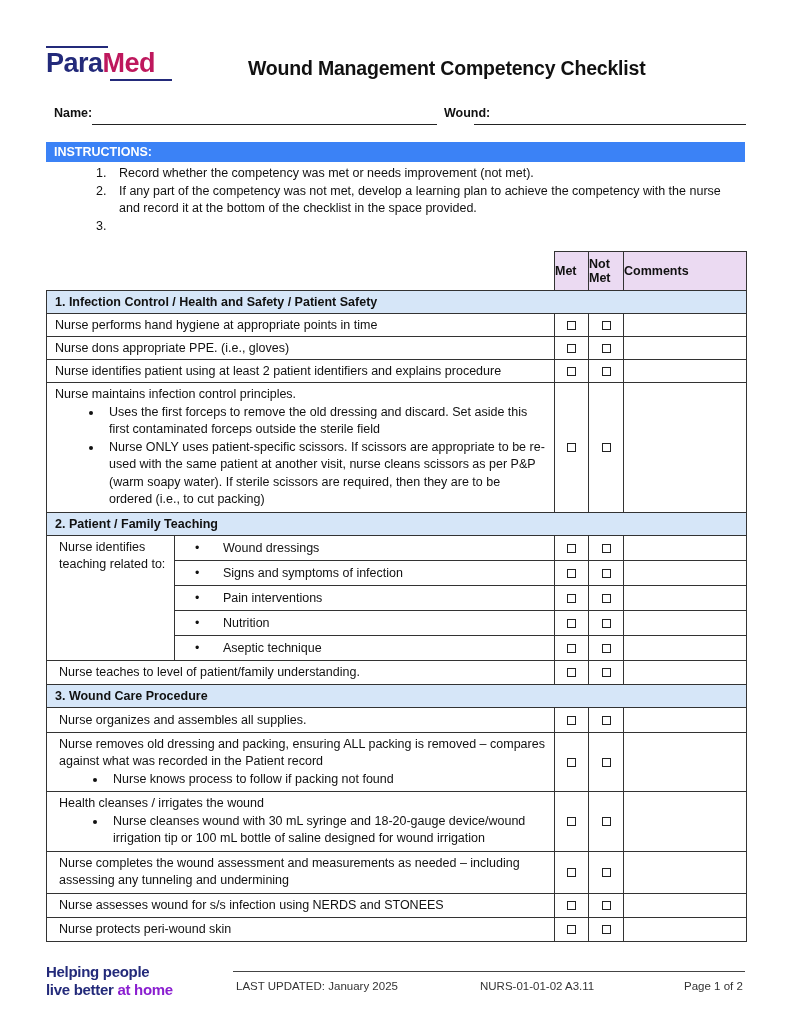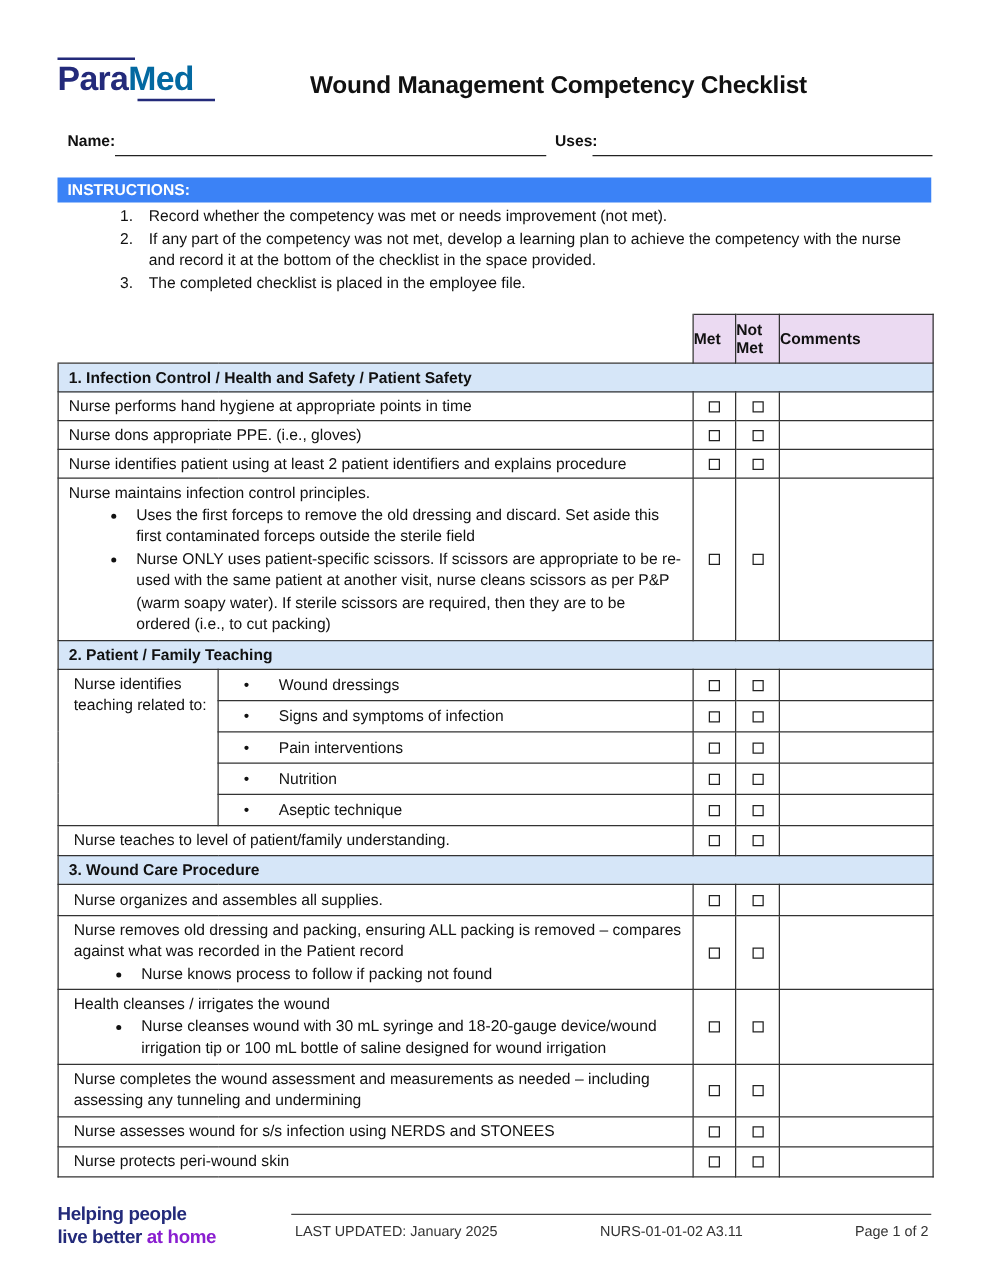--- a/index.html
+++ b/index.html
@@ -2,21 +2,21 @@
 <html><head>
 <meta charset="utf-8">
 <style>
   html, body { margin: 0; padding: 0; background: #ffffff; }
   body { width: 791px; height: 1024px; position: relative; font-family: "Liberation Sans", sans-serif; color: #111; overflow: hidden; }
   .logo { position: absolute; left: 46px; top: 46px; width: 128px; height: 36px; }
   .logo .bar-top { position: absolute; left: 0; top: 0; width: 62px; height: 2px; background: #232a7a; }
   .logo .bar-bot { position: absolute; left: 64px; top: 33px; width: 62px; height: 2px; background: #232a7a; }
   .logo .txt { position: absolute; left: 0; top: 3px; font-size: 27px; font-weight: bold; letter-spacing: -0.5px; line-height: 28px; }
   .logo .para { color: #232a7a; }
-  .logo .med { color: #0369a1; }
+  .logo .med { color: #be185d; }
   .title { position: absolute; left: 248px; top: 57px; font-size: 19.5px; font-weight: bold; color: #111; letter-spacing: -0.2px; }
 
   .field-row { position: absolute; top: 106px; font-size: 12.5px; font-weight: bold; }
   .name-label { left: 54px; }
   .date-label { left: 444px; }
   .line { position: absolute; top: 124px; height: 1px; background: #222; }
   .name-line { left: 92px; width: 345px; }
   .date-line { left: 474px; width: 272px; }
 
   .instr-bar { position: absolute; left: 46px; top: 142px; width: 699px; height: 20px; background: #3b82f6; color: #fff; font-size: 12.5px; font-weight: bold; line-height: 20px; padding-left: 8px; box-sizing: border-box; }
@@ -50,28 +50,28 @@
 
 <div class="logo">
   <div class="bar-top"></div>
   <div class="txt"><span class="para">Para</span><span class="med">Med</span></div>
   <div class="bar-bot"></div>
 </div>
 <div class="title">Wound Management Competency Checklist</div>
 
 <div class="field-row name-label">Name:</div>
 <div class="line name-line"></div>
-<div class="field-row date-label">Uses:</div>
+<div class="field-row date-label">Wound:</div>
 <div class="line date-line"></div>
 
 <div class="instr-bar">INSTRUCTIONS:</div>
 <ol class="instr-list">
   <li><span class="num">1.</span><span>Record whether the competency was met or needs improvement (not met).</span></li>
   <li><span class="num">2.</span><span>If any part of the competency was not met, develop a learning plan to achieve the competency with the nurse and record it at the bottom of the checklist in the space provided.</span></li>
-  <li><span class="num">3.</span><span>The completed checklist is placed in the employee file.</span></li>
+  <li><span class="num">3.</span></li>
 </ol>
 
 <table class="check">
   <colgroup>
     <col style="width:128px">
       <col style="width:380px">
       <col style="width:34px">
       <col style="width:35px">
       <col style="width:123px">
   </colgroup>

